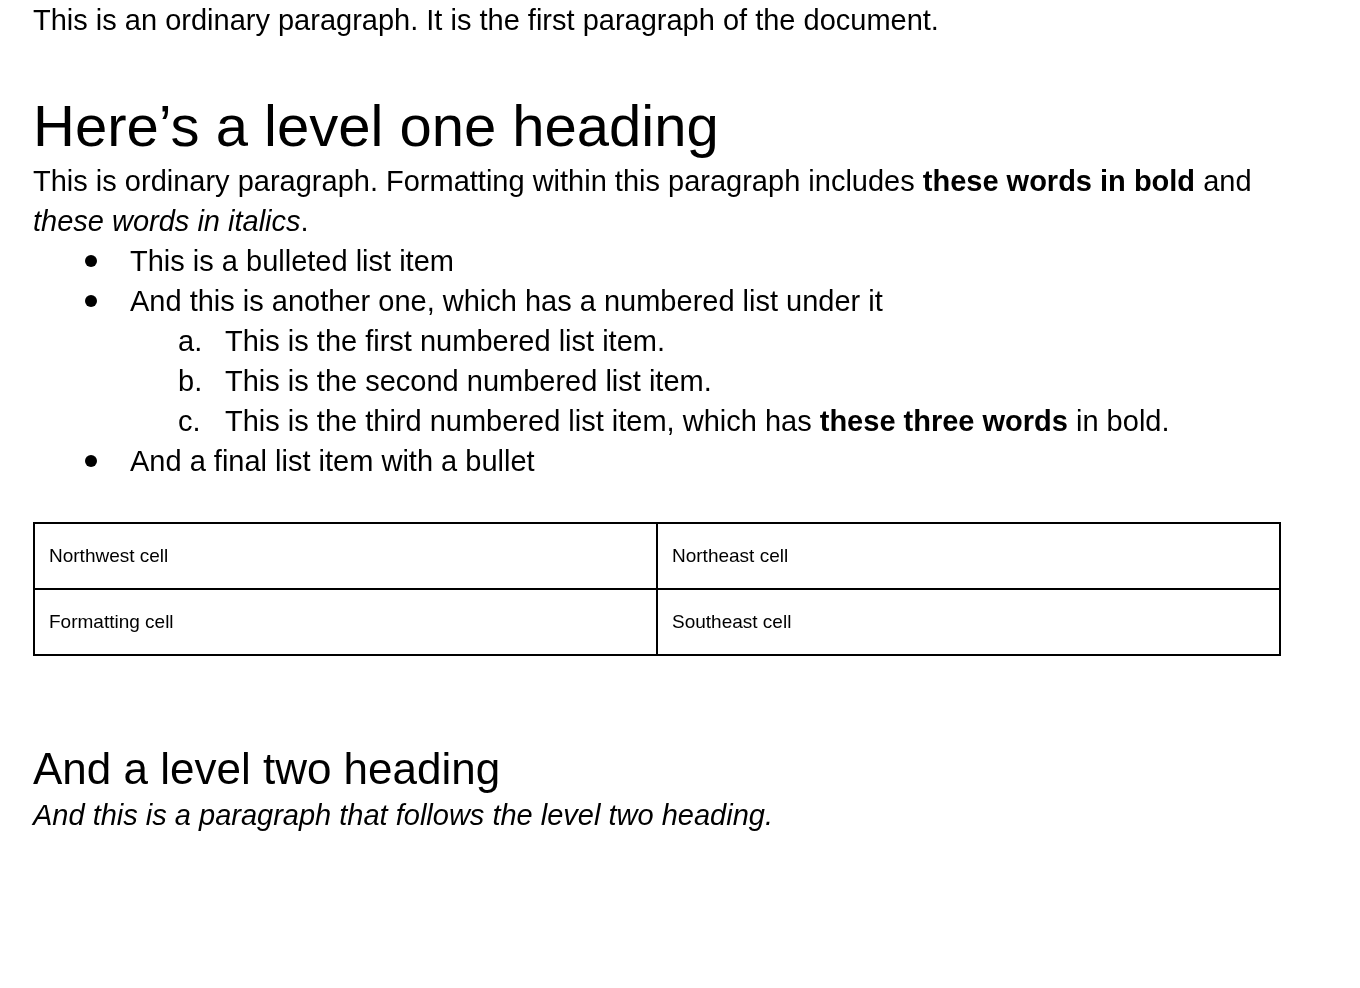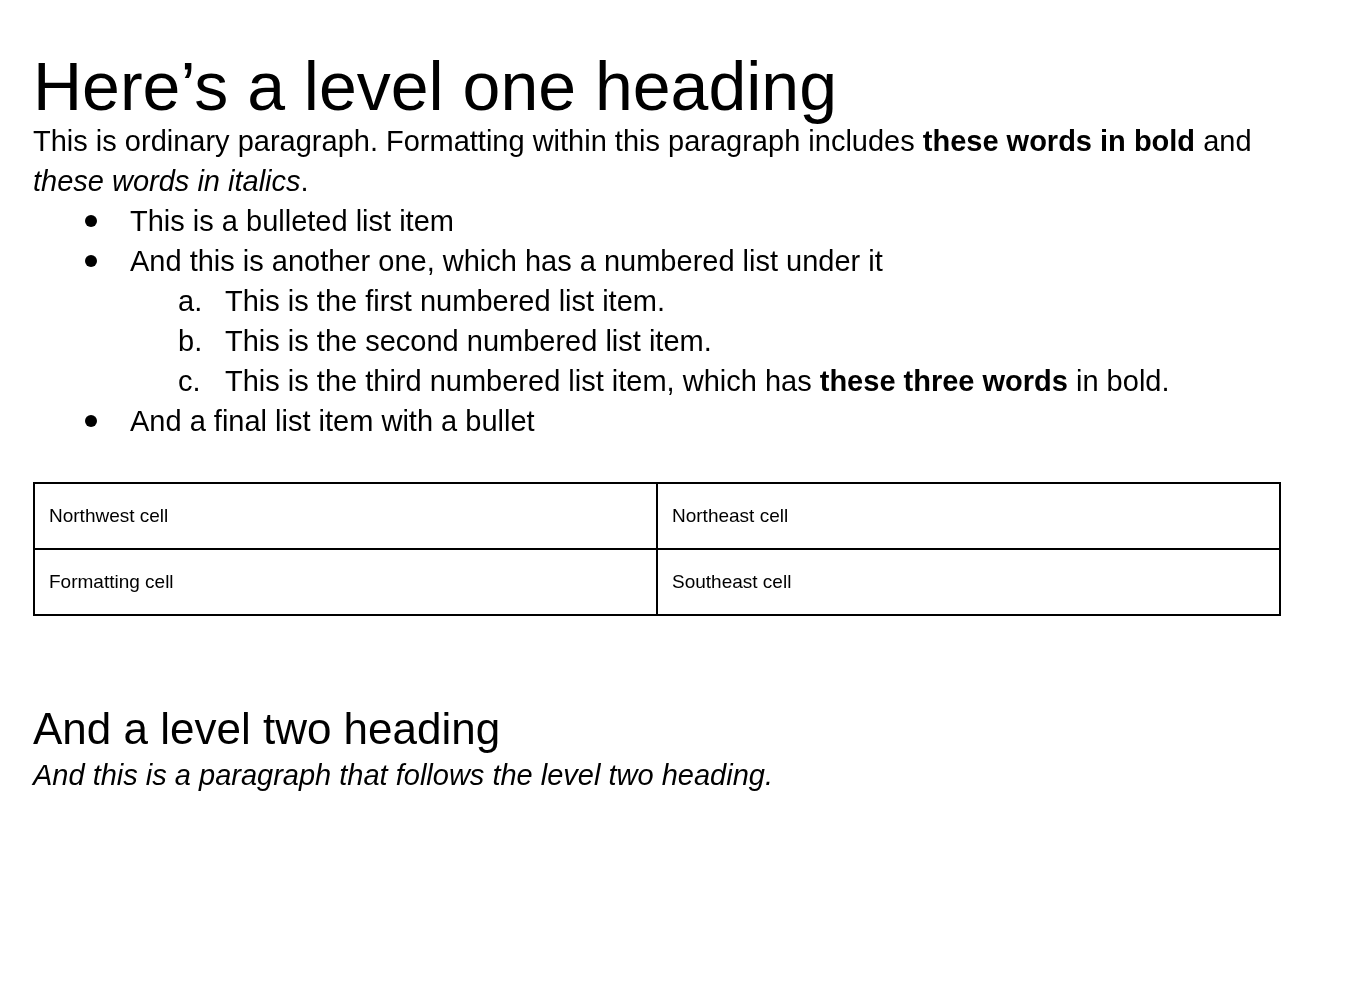--- a/index.html
+++ b/index.html
@@ -17,21 +17,21 @@
   }
   .content {
     margin-left: 33px;
     width: 1248px;
     font-size: 29px;
     line-height: 40px;
   }
   p.doc-p { margin: 0; }
   .p1 { margin-top: 29px; }
   h1.doc-h1 {
-    font-size: 68px;
+    font-size: 58px;
     line-height: 70px;
     font-weight: 400;
     margin: 51px 0 0 0;
   }
   .p2 { margin-top: 21px; }
   .seg-bold { font-weight: 700; }
   .seg-italic { font-style: italic; }
 
   .doc-list { margin: 0; }
   .li { display: flex; align-items: flex-start; }
@@ -79,20 +79,21 @@
     margin: 86px 0 0 0;
   }
   .p3 { margin-top: 21px; font-style: italic; }
 </style>
 </head>
 <body>
 
 <div class="page">
   <div class="content">
 
+    <p class="doc-p p1">This is an ordinary paragraph. It is the first paragraph of the document.</p>
 
     <h1 class="doc-h1">Here’s a level one heading</h1>
 
     <p class="doc-p p2"><span>This is ordinary paragraph. Formatting within this paragraph includes </span><span class="seg-bold">these words in bold</span><span> and </span><span class="seg-italic">these words in italics</span><span>.</span></p>
 
     <div class="doc-list">
 
       <div class="li">
         <span class="marker-col-bullet">
           <span class="bullet-dot"></span>

